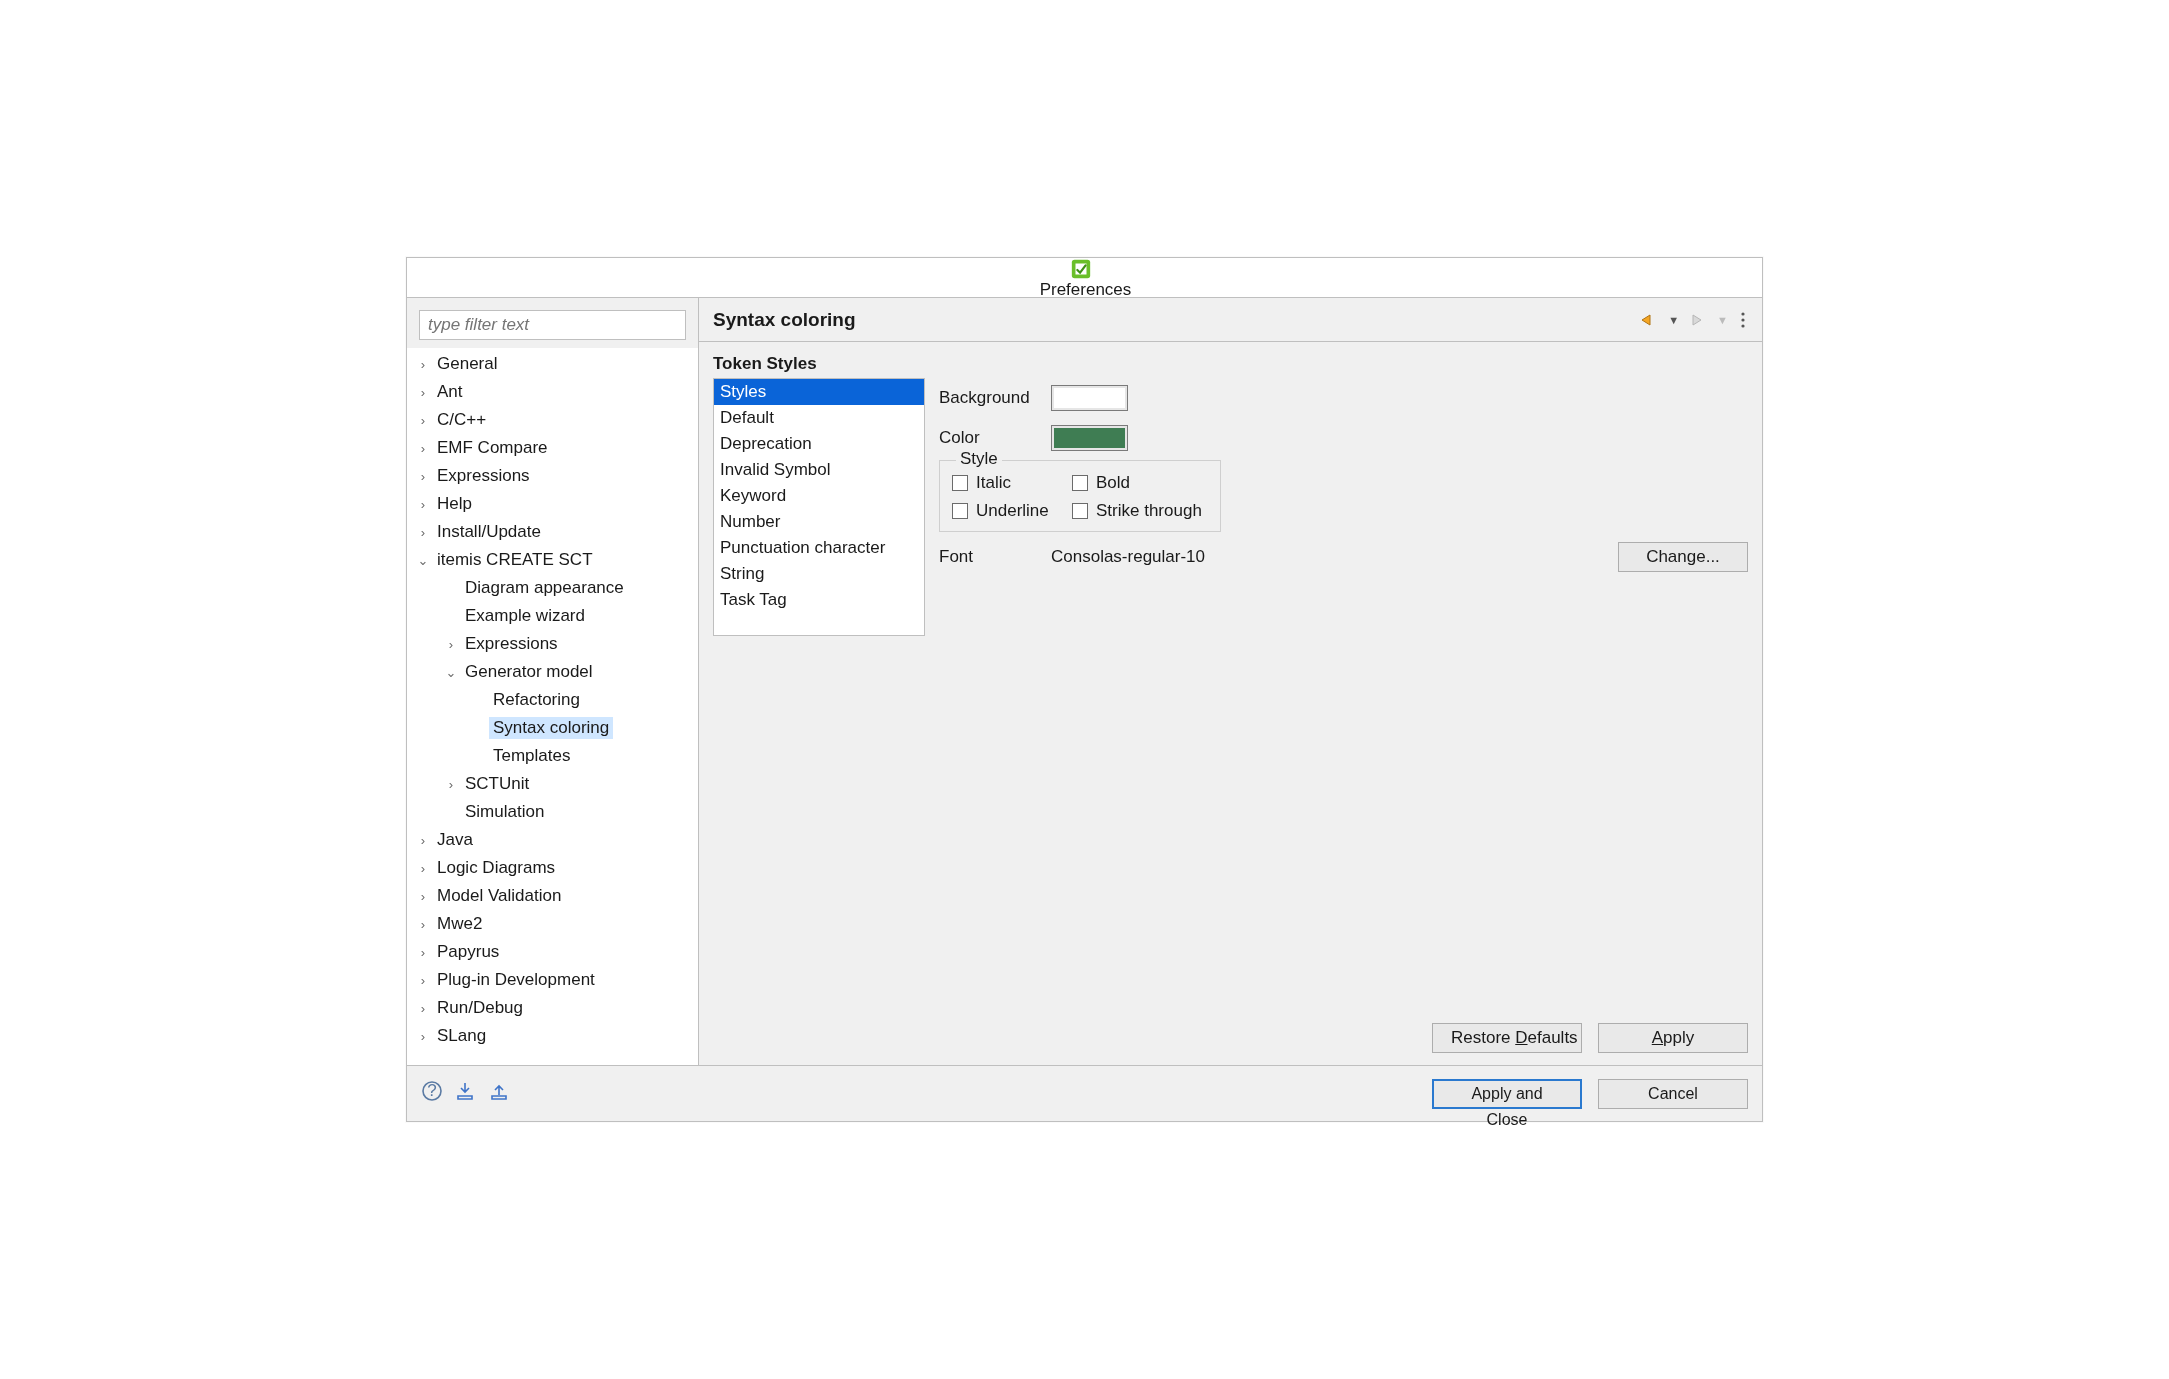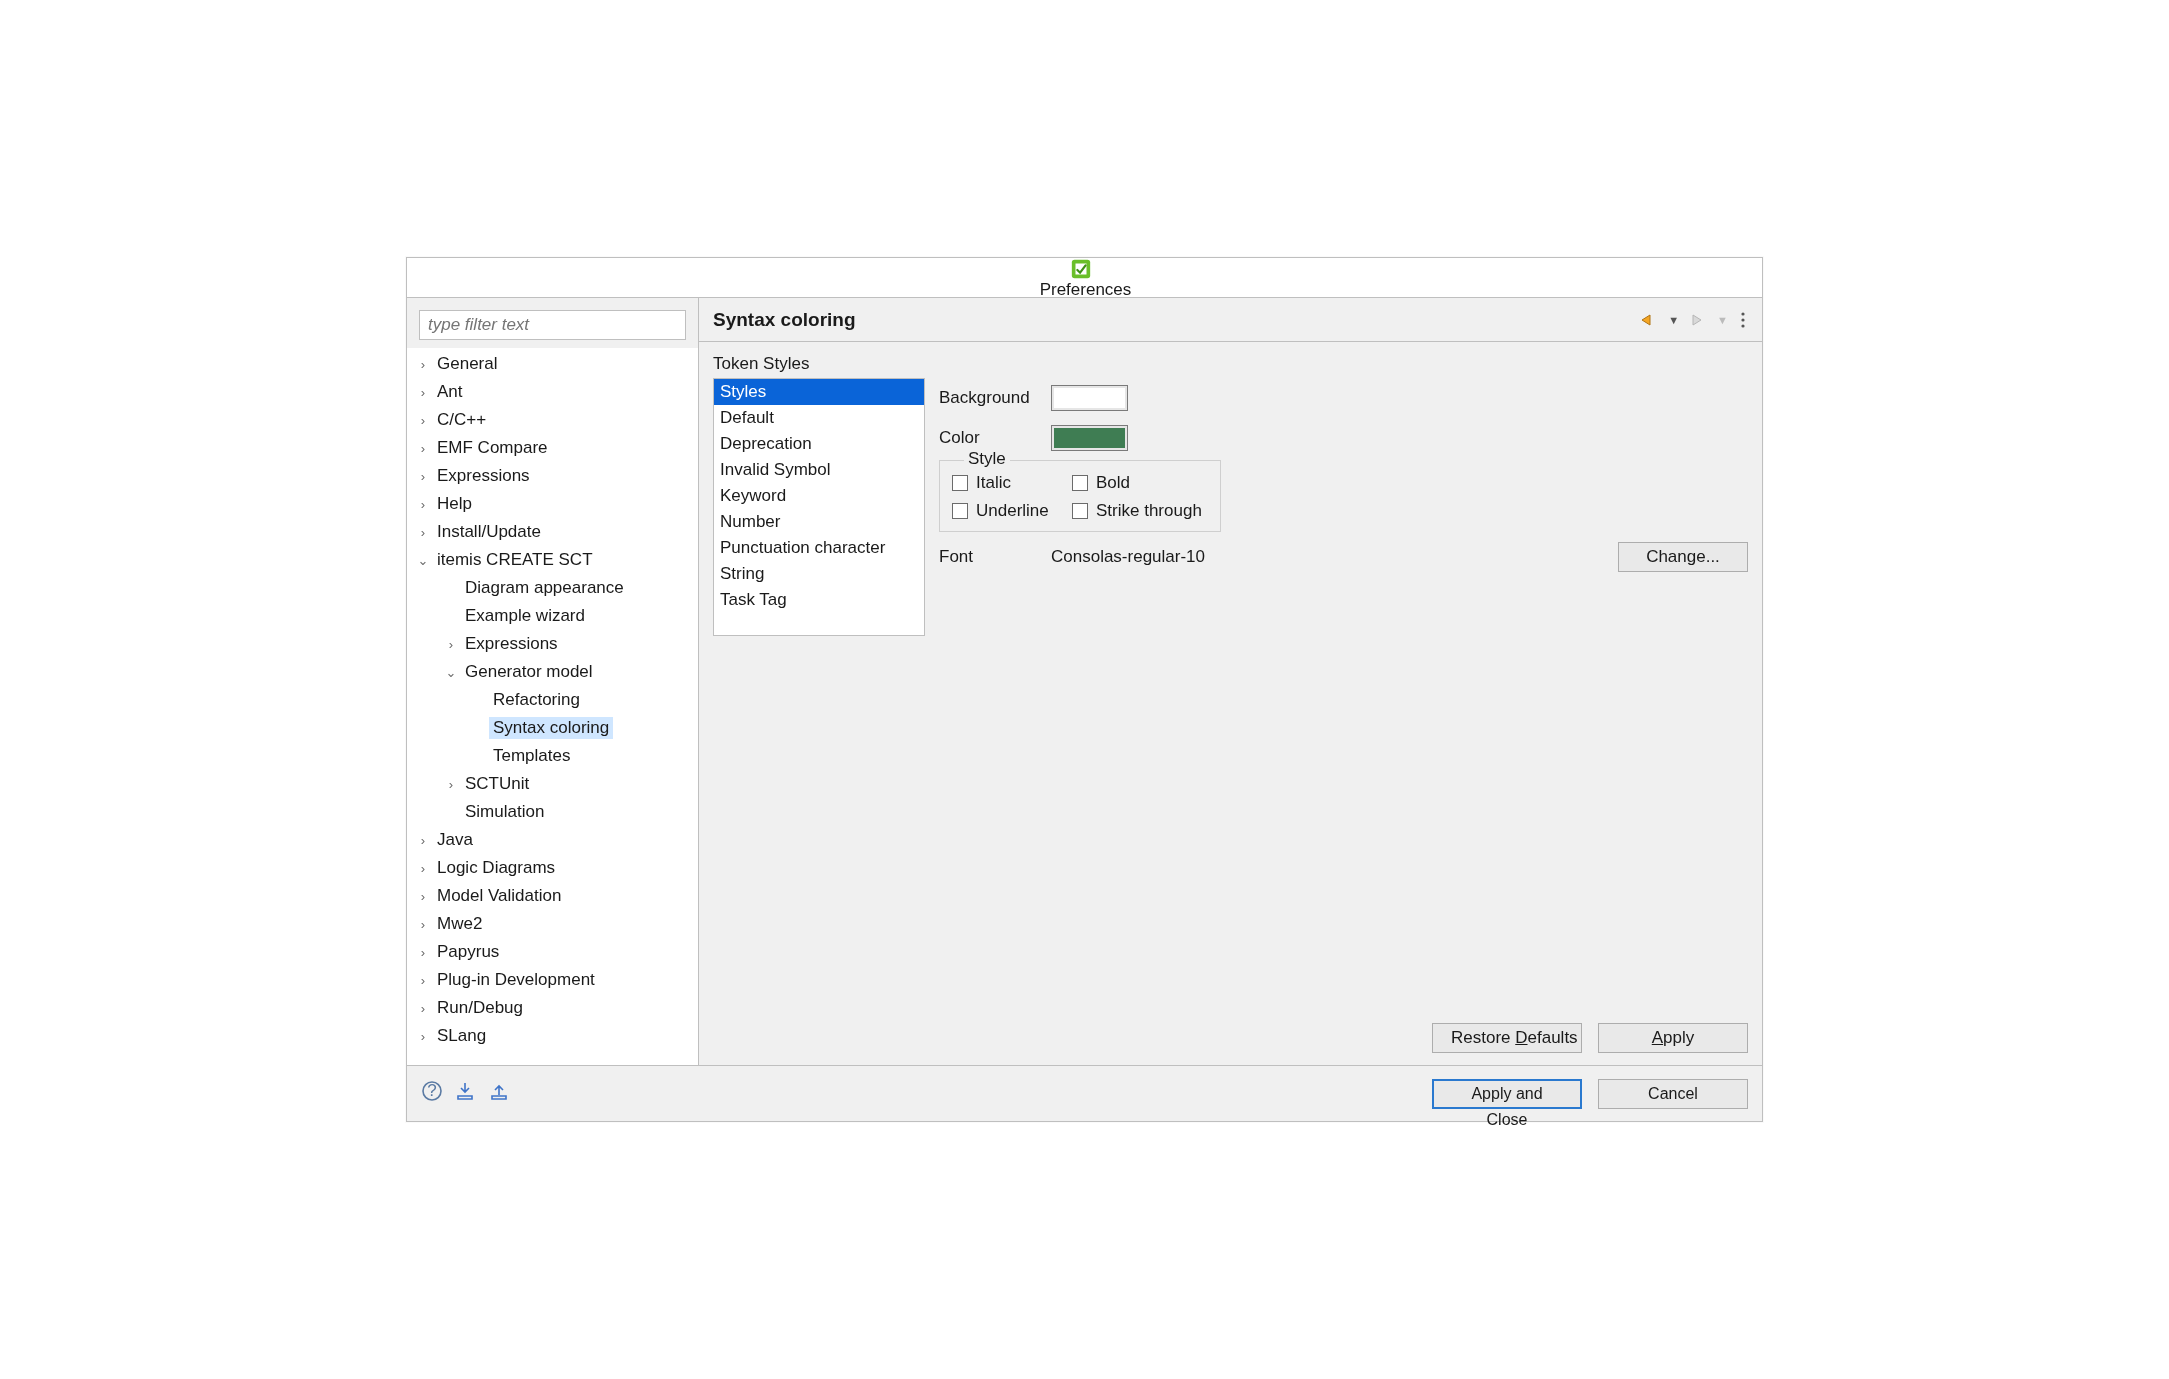--- a/index.html
+++ b/index.html
@@ -81,21 +81,21 @@
     border-bottom:1px solid var(--win-border);
     background:var(--panel-bg);
   }
   .main-header h1 { font-size:19px; font-weight:600; margin:0; flex:1; }
   .main-header .tb-icons { display:flex; gap:10px; align-items:center; }
   .main-header .tb-icons span { display:inline-flex; align-items:center; }
   .main-content {
     flex:1; padding:12px 14px 0 14px; background:var(--panel-bg);
     overflow:auto;
   }
-  .token-label { margin-bottom:4px; }
+  .token-label { margin-bottom:4px;font-weight:bold; }
   .token-area { display:flex; align-items:flex-start; gap:14px; }
   .token-list {
     width:212px; height:258px; background:var(--white);
     border:1px solid var(--win-border);
     overflow:auto; padding:0;
   }
   .token-list .item { padding:2px 6px; height:26px; display:flex; align-items:center; }
   .token-list .item.selected { background:var(--sel-blue); color:var(--white); }
   .token-list .item.selected span { color:var(--white); }
 
@@ -106,21 +106,21 @@
     width:77px; height:26px; border:1px solid #7a7a7a; box-shadow:inset 0 0 0 2px #e6e6e6;
   }
   .swatch.color { background:var(--swatch-green); }
   .swatch.bg    { background:var(--white); }
 
   .style-box {
     border:1px solid #cfcfcf; padding:8px 12px 10px 12px; margin-top:2px;
     position:relative; width:282px;
   }
   .style-box .legend {
-    position:absolute; top:-12px; left:24px; background:var(--panel-bg); padding:0 4px;
+    position:absolute; top:-12px; left:16px; background:var(--panel-bg); padding:0 4px;
   }
   .style-grid { display:grid; grid-template-columns:120px 140px; row-gap:8px; margin-top:4px;}
   .chk { display:flex; align-items:center; gap:8px; }
   .chk .box { width:16px; height:16px; border:1px solid #6b6b6b; background:var(--white);}
 
   .font-row { display:flex; align-items:center; margin-top:10px; }
   .font-row .plabel { width:112px; }
   .font-row .fval { flex:1; }
   .font-row .btn { width:130px; }
 

